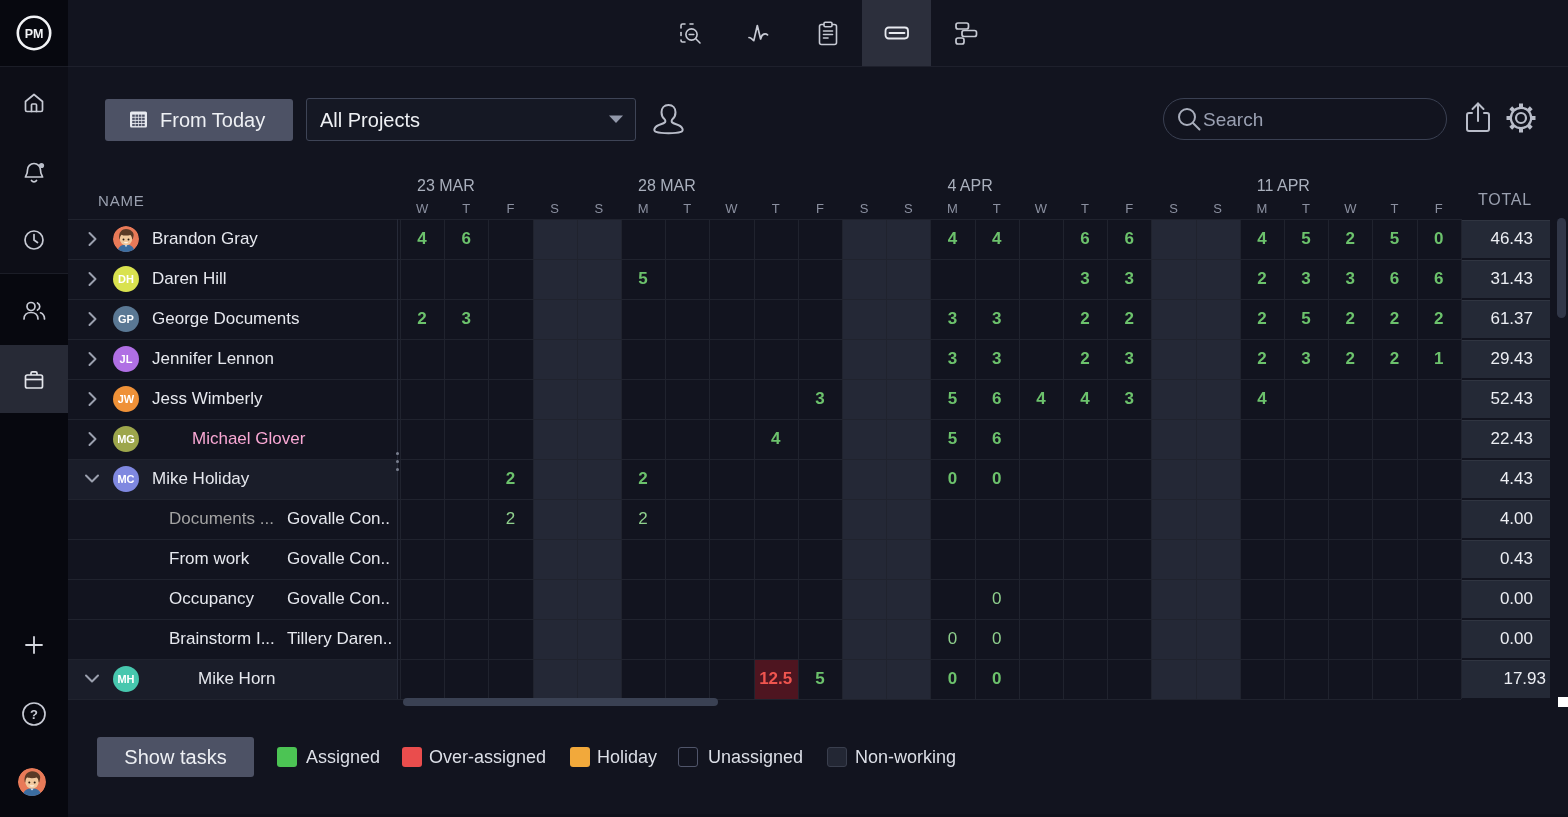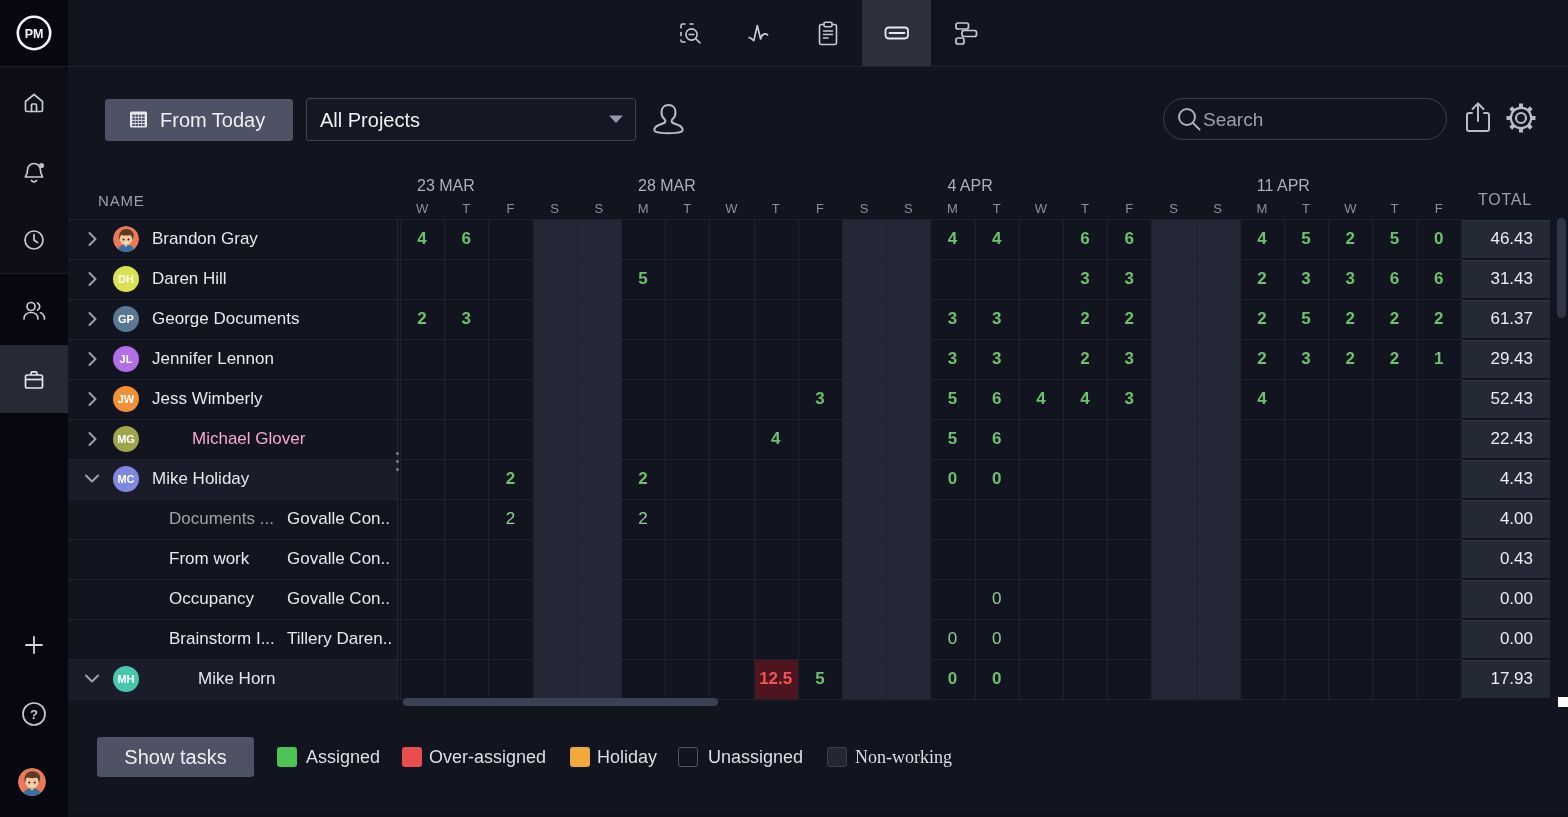--- a/index.html
+++ b/index.html
@@ -426,29 +426,29 @@
     </svg>
 <div class="abs" style="left:113px;top:666.0px;width:26px;height:26px;border-radius:50%;background:#47c7ae;"></div>
 <div class="txt" style="left:126.0px;top:679.0px;transform:translate(-50%,-50%);font-size:11px;color:#ffffff;font-weight:700;">MH</div>
 <div class="txt" style="left:152.0px;top:679.0px;transform:translateY(-50%);font-size:17px;color:#e6e8ee;font-weight:400;margin-left:46px;">Mike Horn</div>
 <div class="abs" style="left:754.6px;top:660px;width:43.2px;height:39px;background:#4e1520;"></div>
 <div class="txt" style="left:775.7px;top:679.0px;transform:translate(-50%,-50%);font-size:17px;color:#f0554f;font-weight:700;">12.5</div>
 <div class="txt" style="left:819.9px;top:679.0px;transform:translate(-50%,-50%);font-size:17px;color:#6cc26c;font-weight:700;">5</div>
 <div class="txt" style="left:952.5px;top:679.0px;transform:translate(-50%,-50%);font-size:17px;color:#6cc26c;font-weight:700;">0</div>
 <div class="txt" style="left:996.7px;top:679.0px;transform:translate(-50%,-50%);font-size:17px;color:#6cc26c;font-weight:700;">0</div>
 <div class="abs" style="left:1461.8px;top:660px;width:88px;height:38px;background:#242936;border-top:1px solid rgba(255,255,255,0.06);box-sizing:border-box;"></div>
-<div class="txt" style="right:35.0px;top:679.0px;transform:translateY(-50%);font-size:17px;color:#eceef3;font-weight:400;">17.93</div>
+<div class="txt" style="right:22px;top:679.0px;transform:translateY(-50%);font-size:17px;color:#eceef3;font-weight:400;">17.93</div>
 <div class="abs" style="left:403px;top:698px;width:315px;height:8px;border-radius:4px;background:#3a4153;"></div>
 <div class="abs" style="left:1557px;top:218px;width:9px;height:100px;border-radius:4.5px;background:#313748;"></div>
 <div class="abs" style="left:1558px;top:697px;width:10px;height:10px;background:#ffffff;"></div>
 <div class="abs" style="left:97px;top:737px;width:157px;height:40px;background:#4d5265;border-radius:3px;"></div>
 <div class="txt" style="left:175.5px;top:757.0px;transform:translate(-50%,-50%);font-size:20px;color:#eef0f4;font-weight:400;">Show tasks</div>
 <div class="abs" style="left:277.4px;top:747px;width:20px;height:20px;border-radius:3px;box-sizing:border-box;background:#4cc454;"></div>
 <div class="txt" style="left:306.0px;top:757.0px;transform:translateY(-50%);font-size:18px;color:#dcdfe7;font-weight:400;text-align:center;">Assigned</div>
 <div class="abs" style="left:402.3px;top:747px;width:20px;height:20px;border-radius:3px;box-sizing:border-box;background:#ea4d4d;"></div>
 <div class="txt" style="left:429.0px;top:757.0px;transform:translateY(-50%);font-size:18px;color:#dcdfe7;font-weight:400;">Over-assigned</div>
 <div class="abs" style="left:569.9px;top:747px;width:20px;height:20px;border-radius:3px;box-sizing:border-box;background:#f2a93b;"></div>
 <div class="txt" style="left:597.0px;top:757.0px;transform:translateY(-50%);font-size:18px;color:#dcdfe7;font-weight:400;">Holiday</div>
 <div class="abs" style="left:677.8px;top:747px;width:20px;height:20px;border-radius:3px;box-sizing:border-box;border:1.5px solid #50556a;"></div>
 <div class="txt" style="left:708.0px;top:757.0px;transform:translateY(-50%);font-size:18px;color:#dcdfe7;font-weight:400;">Unassigned</div>
 <div class="abs" style="left:827.0px;top:747px;width:20px;height:20px;border-radius:3px;box-sizing:border-box;background:#232734;border:1.5px solid #3a3f4e;"></div>
-<div class="txt" style="left:855.0px;top:757.0px;transform:translateY(-50%);font-size:18px;color:#dcdfe7;font-weight:400;font-family:Liberation Serif, serif;">Non-working</div>
+<div class="txt" style="left:855.0px;top:757.0px;transform:translateY(-50%);font-size:18px;color:#dcdfe7;font-weight:400;">Non-working</div>
 <div class="abs" style="left:68px;top:814px;width:1500px;height:3px;background:#0f111b;"></div>
 </div>
 </body></html>

